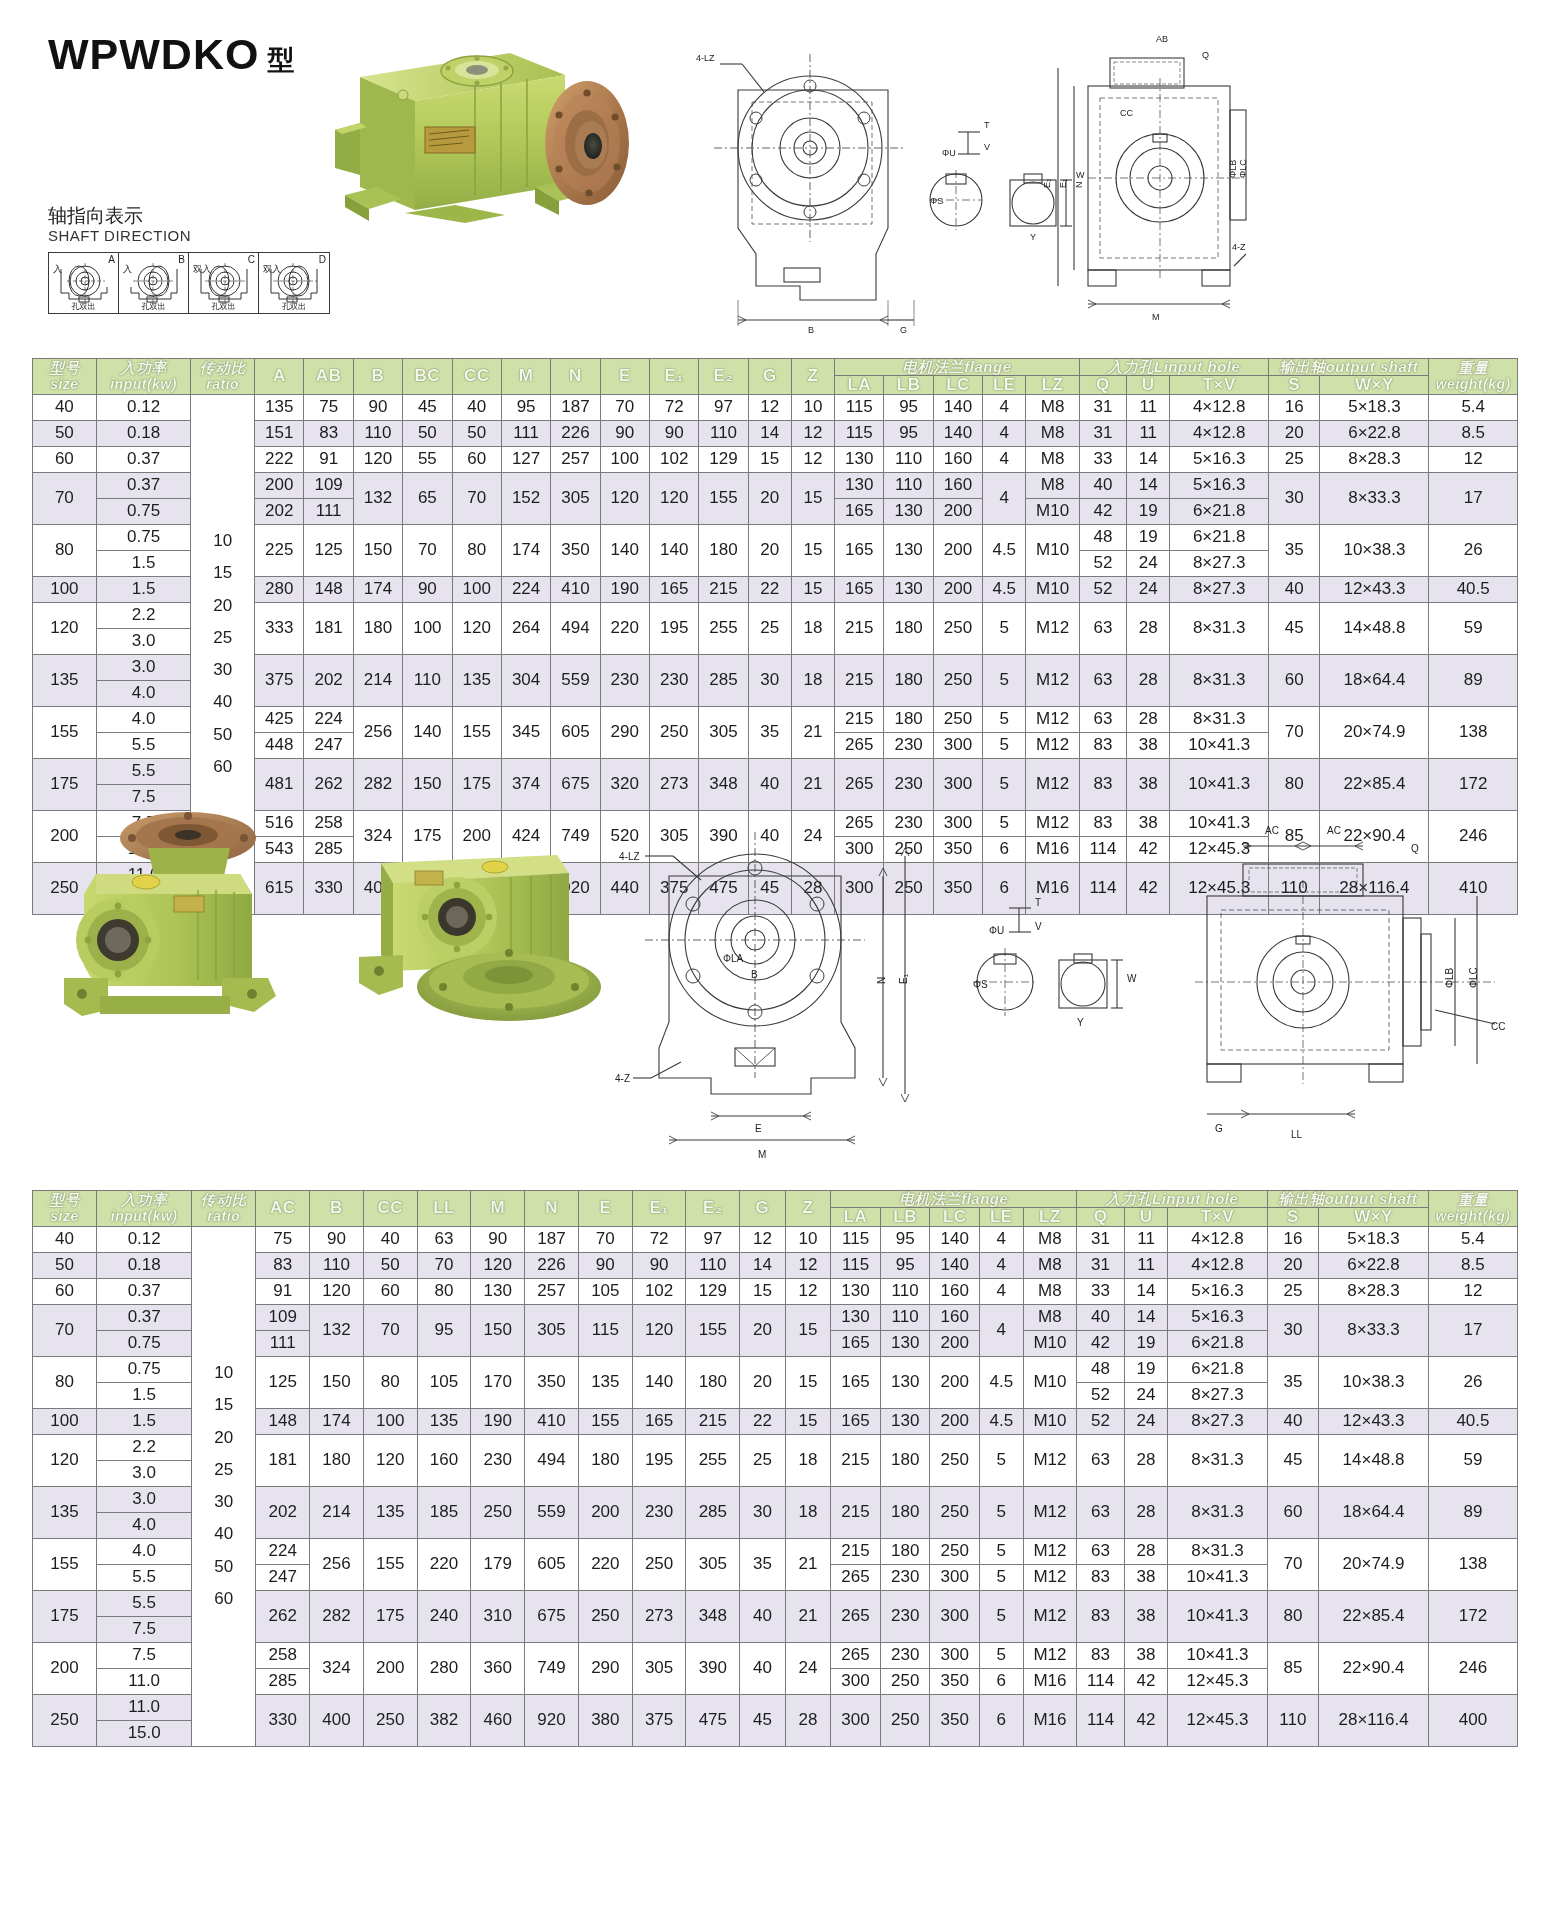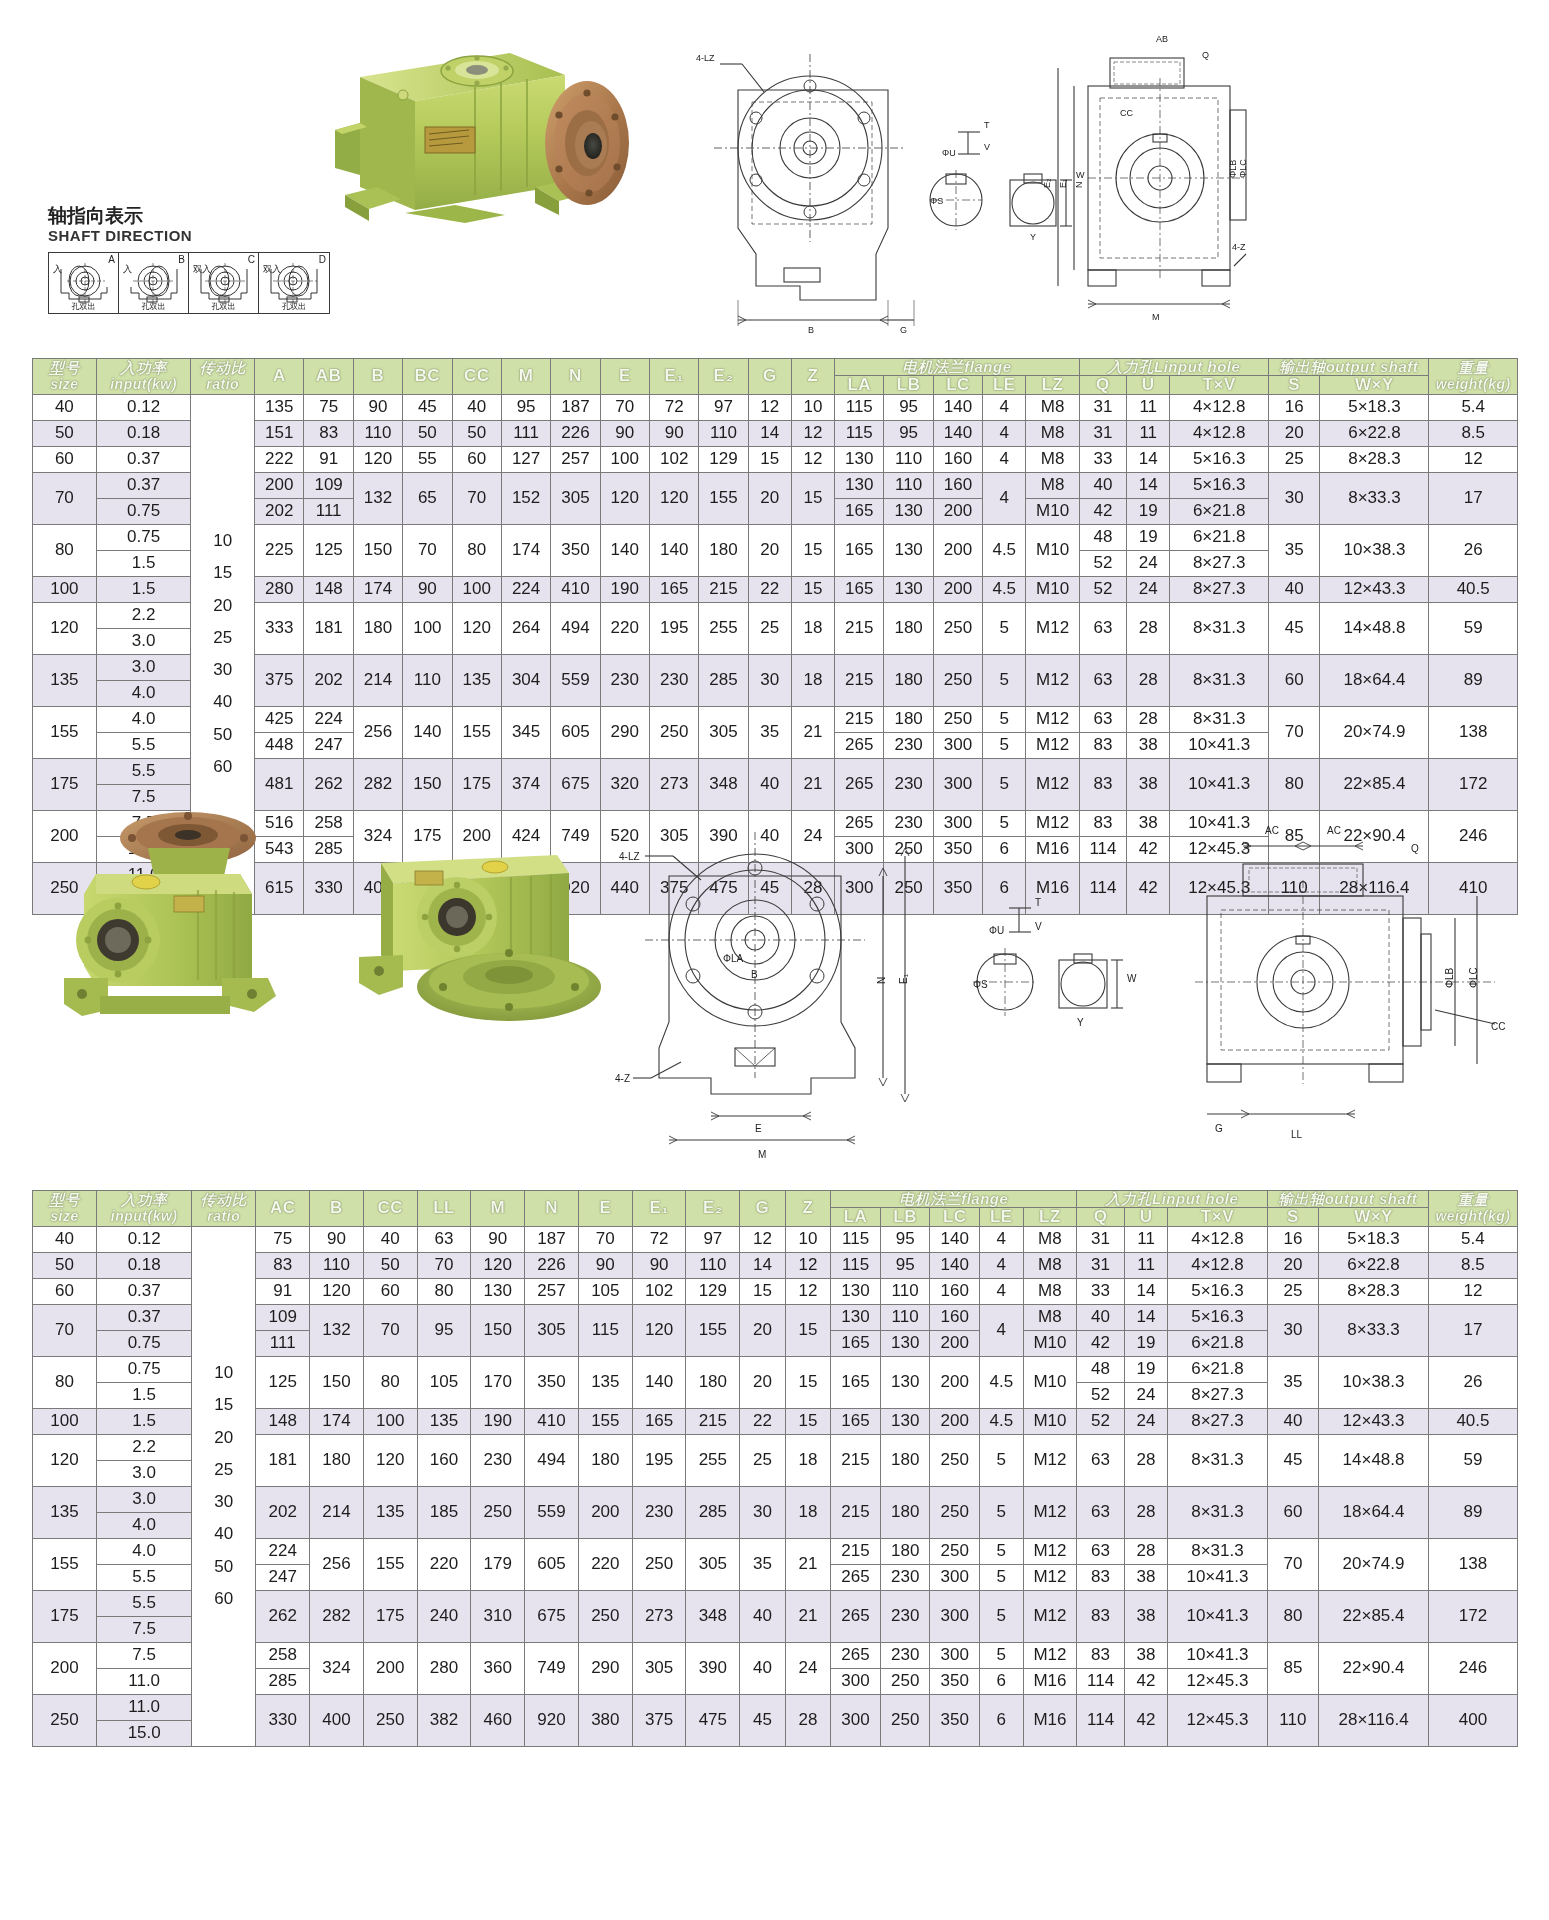--- a/index.html
+++ b/index.html
@@ -19,21 +19,21 @@
   .model-title .latin { font-size:43px; font-weight:bold; }
   .model-title .cn { font-size:27px; font-weight:bold; margin-left:8px; }
   #title-wpwdko { left:48px; top:30px; }
   #title-wpwdkt { left:55px; top:750px; }
   #title-wpwdkv { left:385px; top:750px; }
 
   
   .shaft-caption { position:absolute; white-space:nowrap; }
   .shaft-caption .cn { font-size:19px; color:#222; display:block; line-height:1.15; }
   .shaft-caption .en { font-size:15px; color:#333; display:block; letter-spacing:.5px; }
-  #shaft-cap-ko { left:48px; top:205px;font-weight:bold; }
+  #shaft-cap-ko { left:48px; top:205px; }
   #shaft-cap-kt { left:50px; top:1277px; }
   #shaft-cap-kv { left:260px; top:1277px; }
 
   
   .shaft-box { position:absolute; border:1.5px solid #3a3a3a; display:flex; background:#fff; }
   .shaft-cell { border-right:1.5px solid #3a3a3a; position:relative; width:70px; height:60px; }
   .shaft-cell:last-child { border-right:none; }
   .shaft-cell .tag { position:absolute; top:1px; right:3px; font-size:10px; color:#222; }
   .shaft-cell .sub { position:absolute; bottom:1px; left:50%; transform:translateX(-50%); font-size:8px; color:#222; white-space:nowrap; }
   .shaft-cell .arrowlbl { position:absolute; top:10px; left:4px; font-size:9px; color:#222; }
@@ -83,20 +83,23 @@
   table.spec tbody td.sz { font-size:17px; }
 
   #table-ko { left:32px; top:358px; width:1486px; }
   #table-ktv { left:32px; top:1190px; width:1486px; }
 </style>
 </head>
 <body>
 
 <div class="page">
 
+  <div class="model-title" id="title-wpwdko">
+    <span class="latin">WPWDKO</span><span class="cn">型</span>
+  </div>
   <div class="model-title" id="title-wpwdkt">
     <span class="latin">WPWDKT</span><span class="cn">型</span>
   </div>
   <div class="model-title" id="title-wpwdkv">
     <span class="latin">WPWDKV</span><span class="cn">型</span>
   </div>
 
   <div class="photo" id="photo-ko" style="left:305px; top:35px; width:340px; height:195px;">
     <svg width="340" height="195" viewBox="0 0 340 195">
       <defs>

